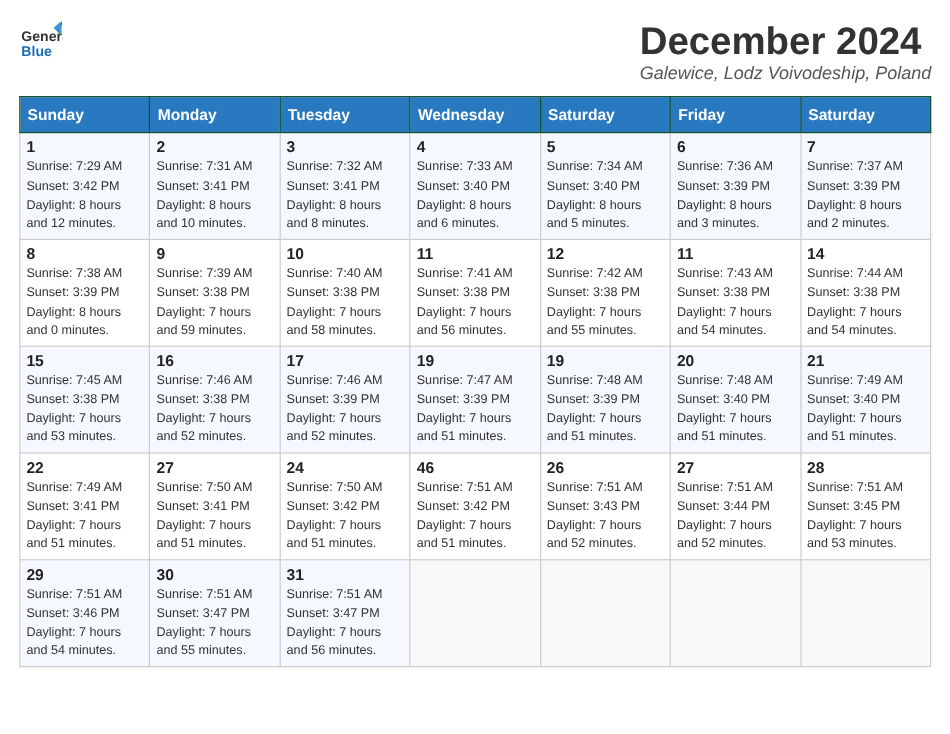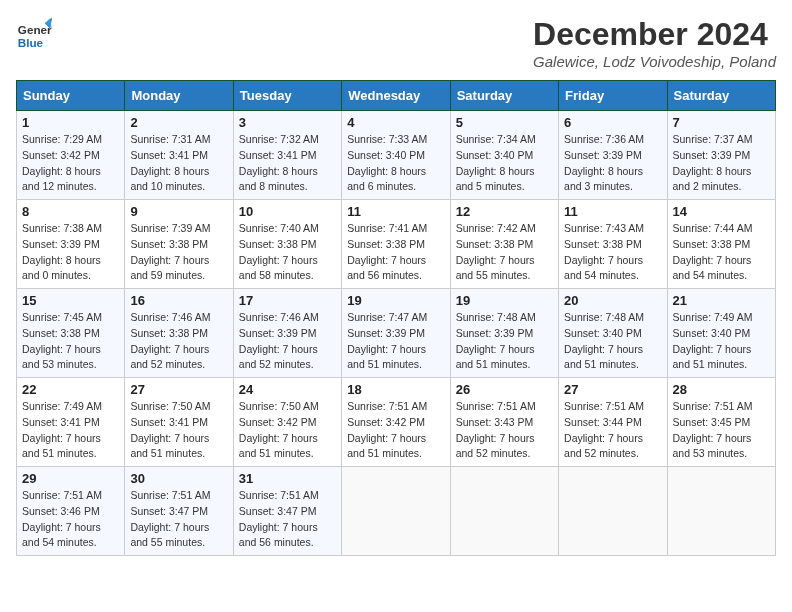--- a/index.html
+++ b/index.html
@@ -210,21 +210,21 @@
         </td>
         <td>
           <span class="day-number">27</span>
           <div class="day-info">Sunrise: 7:50 AM<br>Sunset: 3:41 PM<br>Daylight: 7 hours and 51 minutes.</div>
         </td>
         <td>
           <span class="day-number">24</span>
           <div class="day-info">Sunrise: 7:50 AM<br>Sunset: 3:42 PM<br>Daylight: 7 hours and 51 minutes.</div>
         </td>
         <td>
-          <span class="day-number">18</span>
+          <span class="day-number">46</span>
           <div class="day-info">Sunrise: 7:51 AM<br>Sunset: 3:42 PM<br>Daylight: 7 hours and 51 minutes.</div>
         </td>
         <td>
           <span class="day-number">26</span>
           <div class="day-info">Sunrise: 7:51 AM<br>Sunset: 3:43 PM<br>Daylight: 7 hours and 52 minutes.</div>
         </td>
         <td>
           <span class="day-number">27</span>
           <div class="day-info">Sunrise: 7:51 AM<br>Sunset: 3:44 PM<br>Daylight: 7 hours and 52 minutes.</div>
         </td>

